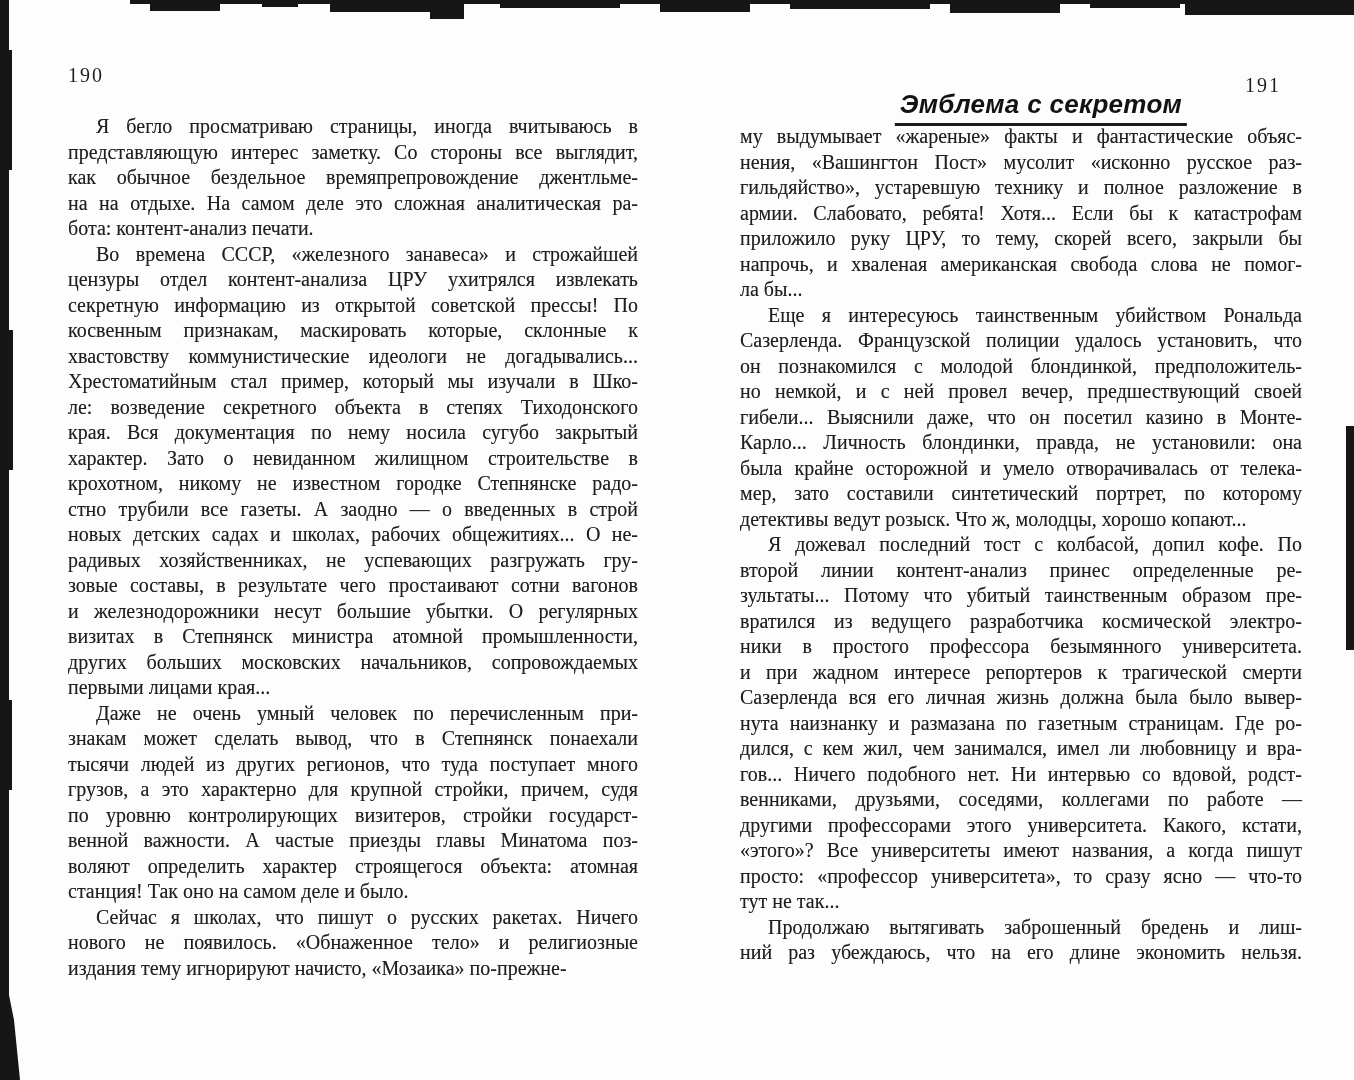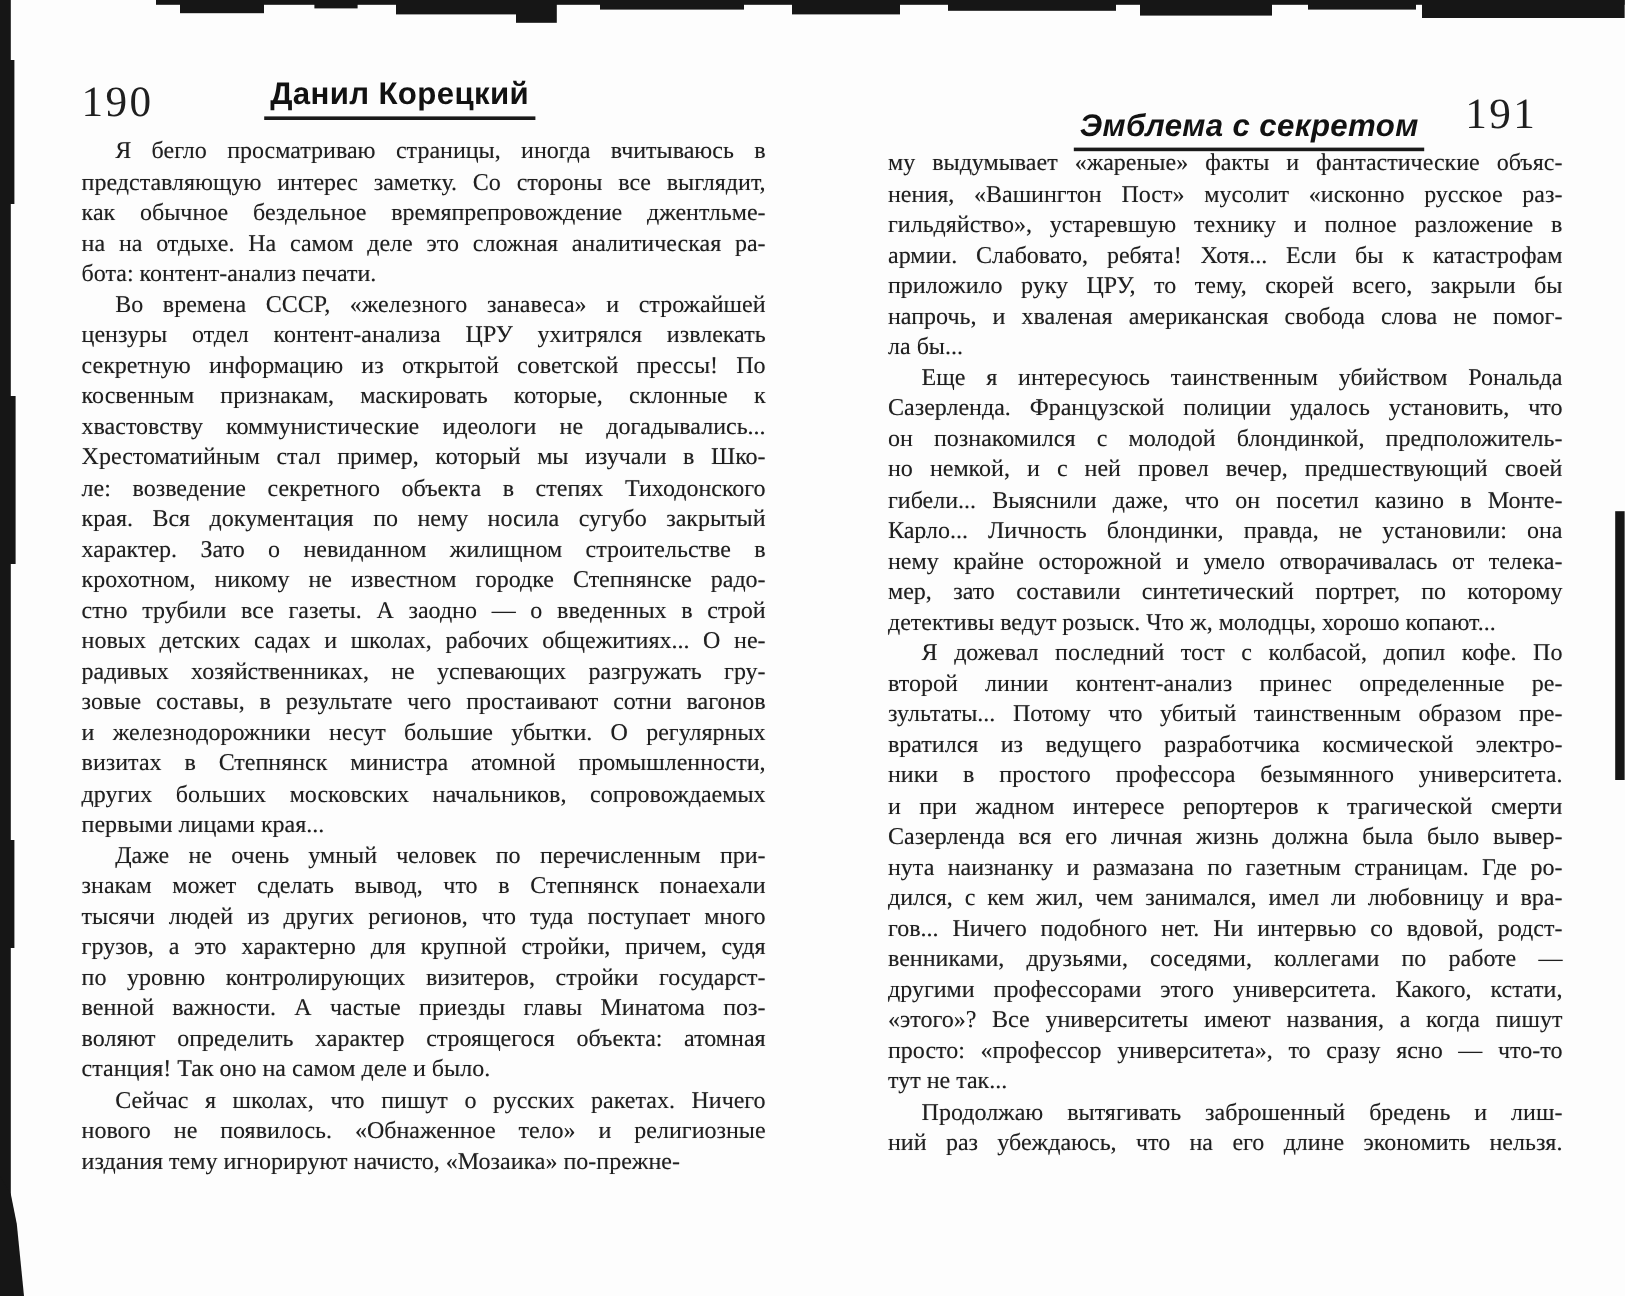--- a/index.html
+++ b/index.html
@@ -13,21 +13,21 @@
   }
   
   .artifact { position:absolute; background:#161616; }
   
   .page { position:absolute; top:0; height:1080px; }
   #left-page  { left:68px;  width:570px; }
   #right-page { left:740px; width:562px; }
 
   .pnum {
     position:absolute;
-    font-size:36px; letter-spacing:2px;
+    font-size:20px; letter-spacing:2px;
     color:var(--ink);
   }
   #left-page .pnum  { left:0;  top:64px; }
   #right-page .pnum { right:21px; top:74px; }
 
   .running {
     position:absolute;
     font-family:"Liberation Sans","DejaVu Sans",sans-serif;
     font-weight:bold;
     font-size:26px;
@@ -74,21 +74,20 @@
   <div class="artifact" style="left:0;top:0;width:9px;height:1080px;"></div>
   <div class="artifact" style="left:0;top:50px;width:12px;height:120px;"></div>
   <div class="artifact" style="left:0;top:330px;width:13px;height:140px;"></div>
   <div class="artifact" style="left:0;top:700px;width:12px;height:90px;"></div>
   <div class="artifact" style="left:0;top:980px;width:20px;height:100px;clip-path:polygon(0 0,45% 15%,70% 40%,100% 100%,0 100%);"></div>
   <div class="artifact" style="left:1346px;top:426px;width:8px;height:224px;"></div>
 </div>
 
 <div class="page" id="left-page">
   <span class="pnum">190</span>
-  <span class="running">Данил Корецкий</span>
   <div class="pagebody">
       <div class="para">
         <div class="line indent">Я бегло просматриваю страницы, иногда вчитываюсь в</div>
         <div class="line">представляющую интерес заметку. Со стороны все выглядит,</div>
         <div class="line">как обычное бездельное времяпрепровождение джентльме-</div>
         <div class="line">на на отдыхе. На самом деле это сложная аналитическая ра-</div>
         <div class="line endline">бота: контент-анализ печати.</div>
       </div>
       <div class="para">
         <div class="line indent">Во времена СССР, «железного занавеса» и строжайшей</div>
@@ -141,21 +140,21 @@
         <div class="line">напрочь, и хваленая американская свобода слова не помог-</div>
         <div class="line endline">ла бы...</div>
       </div>
       <div class="para">
         <div class="line indent">Еще я интересуюсь таинственным убийством Рональда</div>
         <div class="line">Сазерленда. Французской полиции удалось установить, что</div>
         <div class="line">он познакомился с молодой блондинкой, предположитель-</div>
         <div class="line">но немкой, и с ней провел вечер, предшествующий своей</div>
         <div class="line">гибели... Выяснили даже, что он посетил казино в Монте-</div>
         <div class="line">Карло... Личность блондинки, правда, не установили: она</div>
-        <div class="line">нему крайне осторожной и умело отворачивалась от телека-</div>
+        <div class="line">была крайне осторожной и умело отворачивалась от телека-</div>
         <div class="line">мер, зато составили синтетический портрет, по которому</div>
         <div class="line endline">детективы ведут розыск. Что ж, молодцы, хорошо копают...</div>
       </div>
       <div class="para">
         <div class="line indent">Я дожевал последний тост с колбасой, допил кофе. По</div>
         <div class="line">второй линии контент-анализ принес определенные ре-</div>
         <div class="line">зультаты... Потому что убитый таинственным образом пре-</div>
         <div class="line">вратился из ведущего разработчика космической электро-</div>
         <div class="line">ники в простого профессора безымянного университета.</div>
         <div class="line">и при жадном интересе репортеров к трагической смерти</div>

